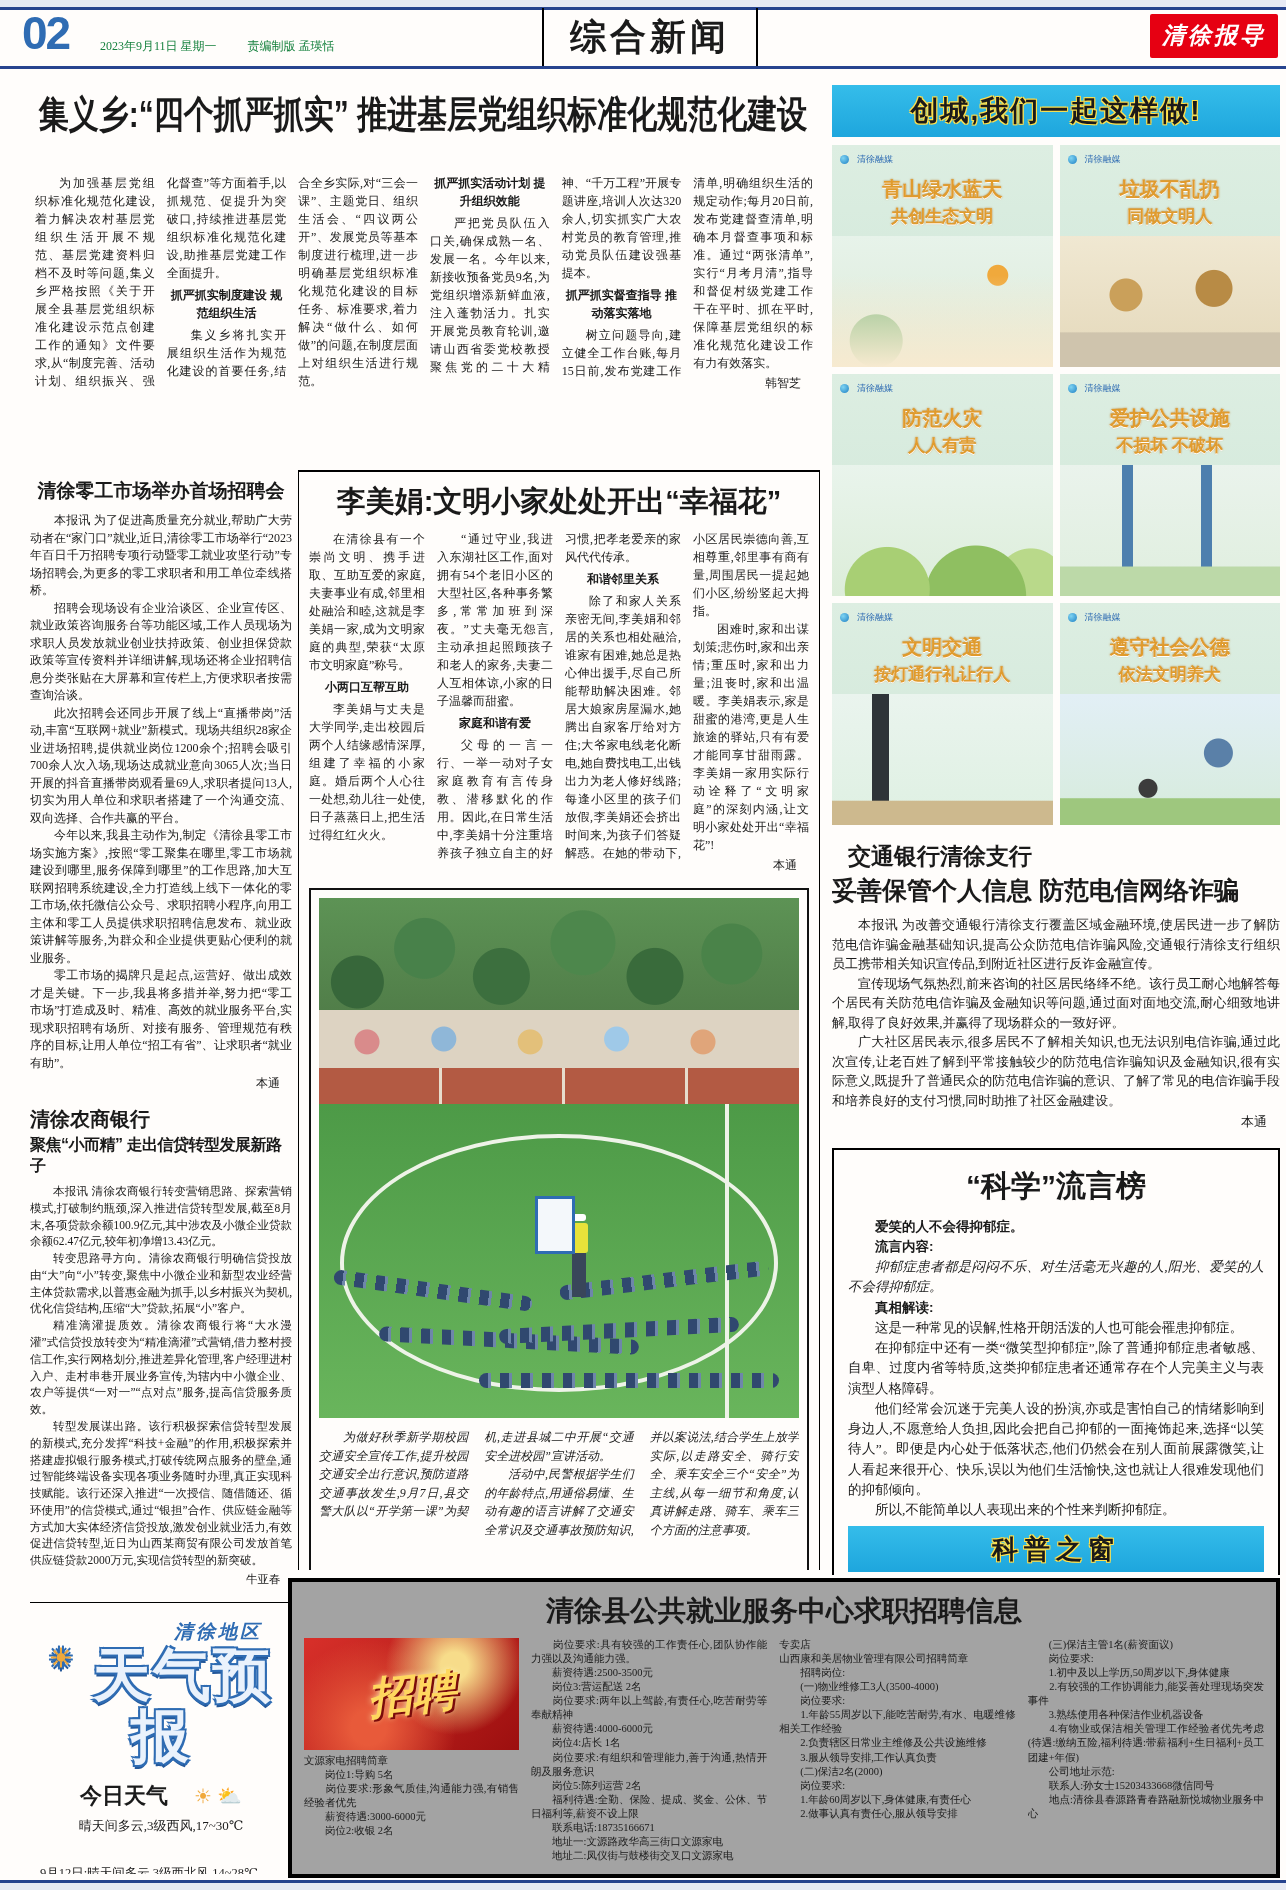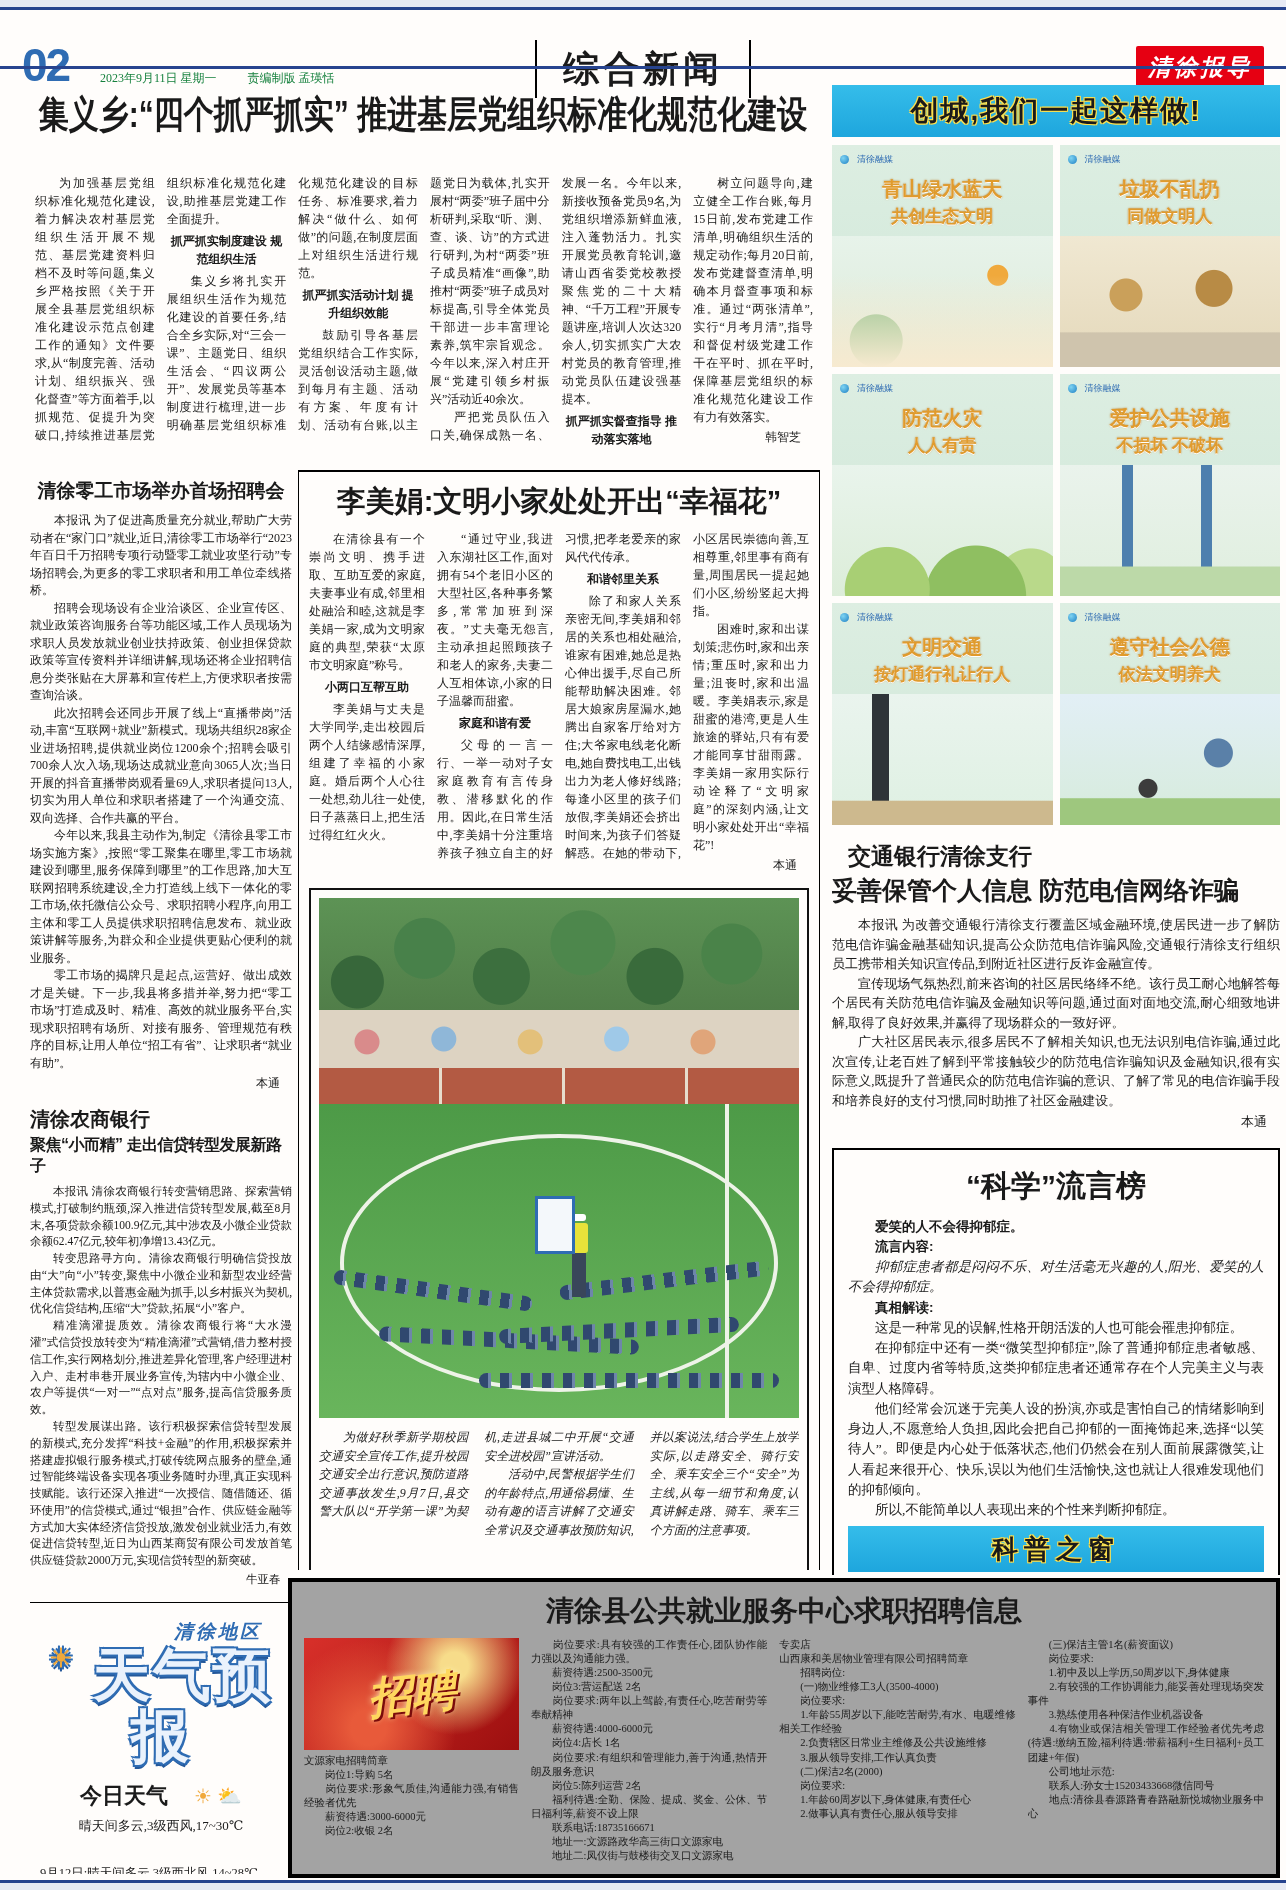--- a/index.html
+++ b/index.html
@@ -2,21 +2,21 @@
 <html><head>
 <meta charset="utf-8">
 <style>
   html,body{margin:0;padding:0;background:#eef0f6;}
   .page{position:relative;width:1286px;height:1890px;margin:0 auto;background:#fffdfb;
         font-family:"Liberation Serif","DejaVu Serif",serif;color:#1a1a1a;overflow:hidden;}
   .band{position:absolute;left:0;width:100%;background:#e7eaf4;height:7px;}
   .rule-navy{position:absolute;left:0;width:100%;height:3px;background:#27448f;}
 
   
-  .header{position:absolute;top:12px;left:22px;right:22px;height:50px;margin-top:32px;}
+  .header{position:absolute;top:12px;left:22px;right:8px;height:50px;}
   .pageno{position:absolute;left:0;top:-6px;font-family:"Liberation Sans",sans-serif;
           font-weight:bold;font-size:46px;color:#2f6cb3;letter-spacing:-2px;}
   .dateline{position:absolute;left:78px;top:26px;font-size:12px;color:#15803d;}
   .dateline .ed{margin-left:28px;}
   .section-box{position:absolute;left:50%;transform:translateX(-50%);top:-4px;height:58px;
                border-left:2px solid #000;border-right:2px solid #000;padding:0 26px;
                font-family:"Liberation Sans",sans-serif;font-weight:900;font-size:36px;
                line-height:58px;letter-spacing:4px;}
   .masthead{position:absolute;right:0;top:2px;width:128px;height:44px;background:#e60012;
             color:#fff;font-weight:bold;font-style:italic;font-size:23px;line-height:44px;
@@ -197,21 +197,20 @@
   </div>
   <div class="rule-navy" style="top:66px"></div>
 
   <div class="headline1">集义乡:“四个抓严抓实” 推进基层党组织标准化规范化建设</div>
   <div class="art1">
 
   <div class="para">为加强基层党组织标准化规范化建设,着力解决农村基层党组织生活开展不规范、基层党建资料归档不及时等问题,集义乡严格按照《关于开展全县基层党组织标准化建设示范点创建工作的通知》文件要求,从“制度完善、活动计划、组织振兴、强化督查”等方面着手,以抓规范、促提升为突破口,持续推进基层党组织标准化规范化建设,助推基层党建工作全面提升。</div>
       <div class="para h">抓严抓实制度建设 规范组织生活</div>
       <div class="para">集义乡将扎实开展组织生活作为规范化建设的首要任务,结合全乡实际,对“三会一课”、主题党日、组织生活会、“四议两公开”、发展党员等基本制度进行梳理,进一步明确基层党组织标准化规范化建设的目标任务、标准要求,着力解决“做什么、如何做”的问题,在制度层面上对组织生活进行规范。</div>
       <div class="para h">抓严抓实活动计划 提升组织效能</div>
-      <div class="para">鼓励引导各基层党组织结合工作实际,灵活创设活动主题,做到每月有主题、活动有方案、年度有计划、活动有台账,以主题党日为载体,扎实开展村“两委”班子届中分析研判,采取“听、测、查、谈、访”的方式进行研判,为村“两委”班子成员精准“画像”,助推村“两委”班子成员对标提高,引导全体党员干部进一步丰富理论素养,筑牢宗旨观念。今年以来,深入村庄开展“党建引领乡村振兴”活动近40余次。</div>
       <div class="para">严把党员队伍入口关,确保成熟一名、发展一名。今年以来,新接收预备党员9名,为党组织增添新鲜血液,注入蓬勃活力。扎实开展党员教育轮训,邀请山西省委党校教授聚焦党的二十大精神、“千万工程”开展专题讲座,培训人次达320余人,切实抓实广大农村党员的教育管理,推动党员队伍建设强基提本。</div>
       <div class="para h">抓严抓实督查指导 推动落实落地</div>
       <div class="para">树立问题导向,建立健全工作台账,每月15日前,发布党建工作清单,明确组织生活的规定动作;每月20日前,发布党建督查清单,明确本月督查事项和标准。通过“两张清单”,实行“月考月清”,指导和督促村级党建工作干在平时、抓在平时,保障基层党组织的标准化规范化建设工作有力有效落实。</div>
       <div class="para by">韩智芝</div>
     </div>
 
   <div class="leftcol">
     <div class="t-med">清徐零工市场举办首场招聘会</div>
     <div class="body-sm">
 

